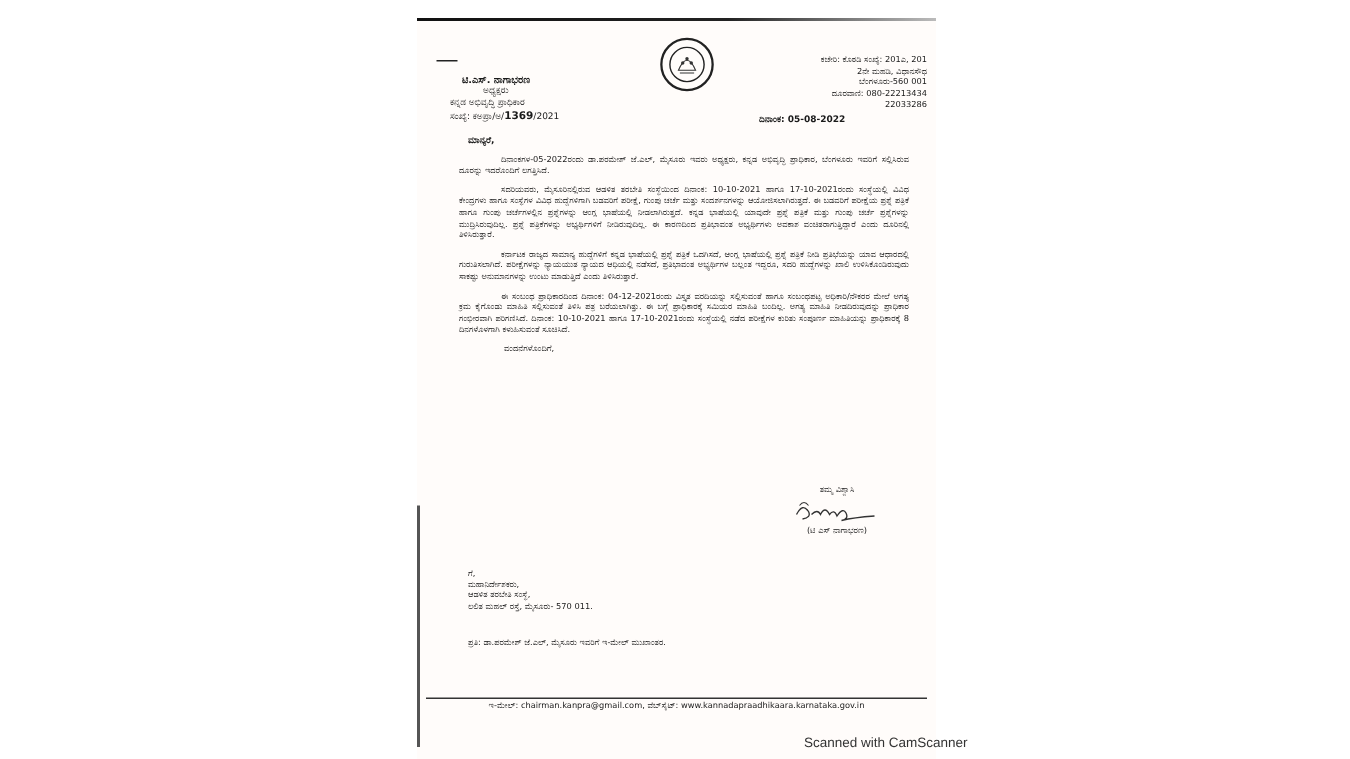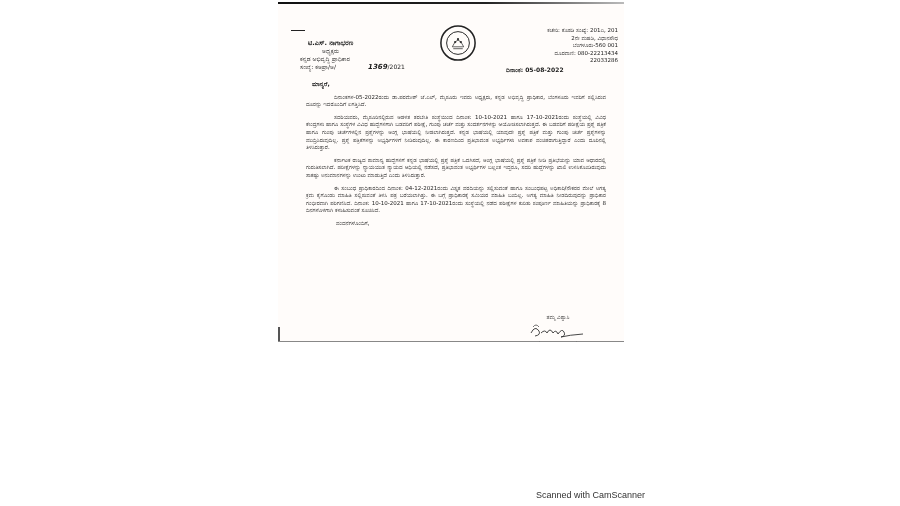--- a/index.html
+++ b/index.html
@@ -1,33 +1,33 @@
 <!DOCTYPE html>
 <html><head>
 <meta charset="utf-8">
 <style>
   html, body { margin:0; padding:0; }
   body {
     width:900px; height:506px; background:#ffffff; position:relative; overflow:hidden;
     font-family:"DejaVu Sans", sans-serif; color:#1a1a1a;
   }
   .page {
-    position:absolute; left:278px; top:2px; width:346px; height:340px;
+    position:absolute; left:278px; top:12px; width:346px; height:495px;
     background:#fffcfa; overflow:hidden;
   }
   .top-bar { position:absolute; left:0; top:0; width:346px; height:2px;
     background:linear-gradient(to right,#111 0%,#222 60%,#bbb 100%); }
   .left-bar { position:absolute; left:0; top:325px; width:2px; height:161px; background:#555; }
   .bottom-bar { position:absolute; left:0; bottom:0; width:346px; height:1px; background:#888; }
   .dash { position:absolute; left:13px; top:28px; width:14px; height:1px; background:#222; }
 
   .sender { position:absolute; left:22px; top:37px; font-size:6px; line-height:8px; }
   .sender .name { font-weight:bold; font-size:6.5px; margin-left:8px; }
   .sender .role { margin-left:22px; }
-  .sender .ref-no { font-size:7px; font-style:italic; font-weight:bold;margin-left:32px; }
+  .sender .ref-no { font-size:7px; font-weight:bold; }
 
   .emblem { position:absolute; left:439px; top:24px; width:38px; height:38px; }
   .emblem svg { width:100%; height:100%; }
 
   .address { position:absolute; left:228px; top:25px; width:112px; font-size:5.5px; line-height:7.5px; text-align:right; }
   .address .date { text-align:left; font-weight:bold; font-size:6px; margin-top:1px; }
 
   .body { position:absolute; left:28px; top:78px; width:300px; font-size:5.5px; line-height:7.6px; }
   .salutation { margin-left:6px; margin-bottom:6px; font-weight:bold; font-size:6px; }
   .para { text-align:justify; margin-bottom:5px; }

